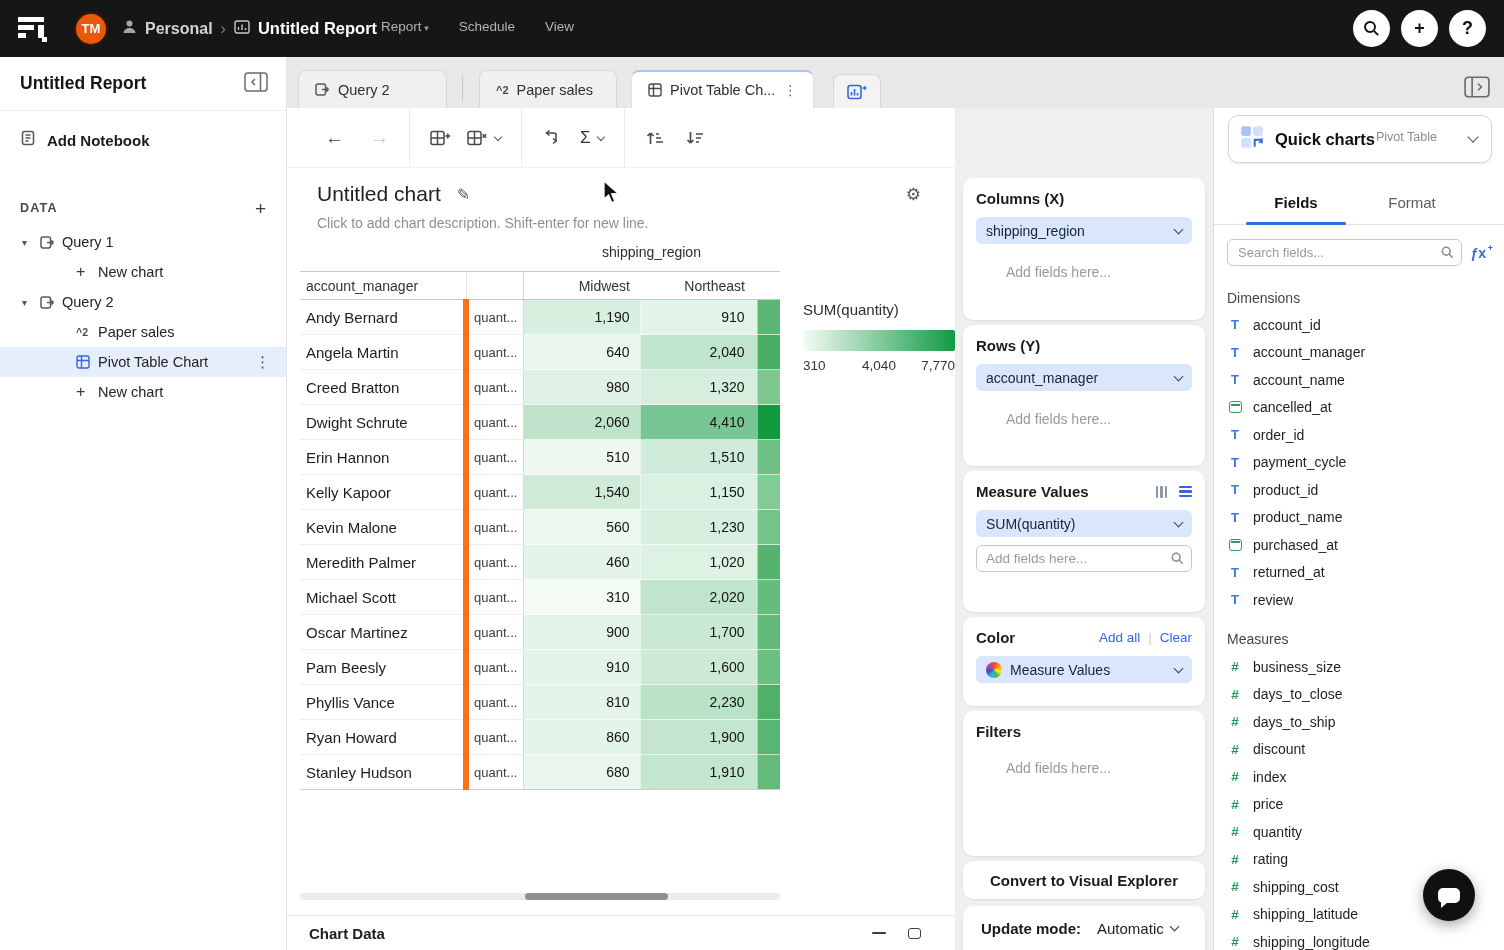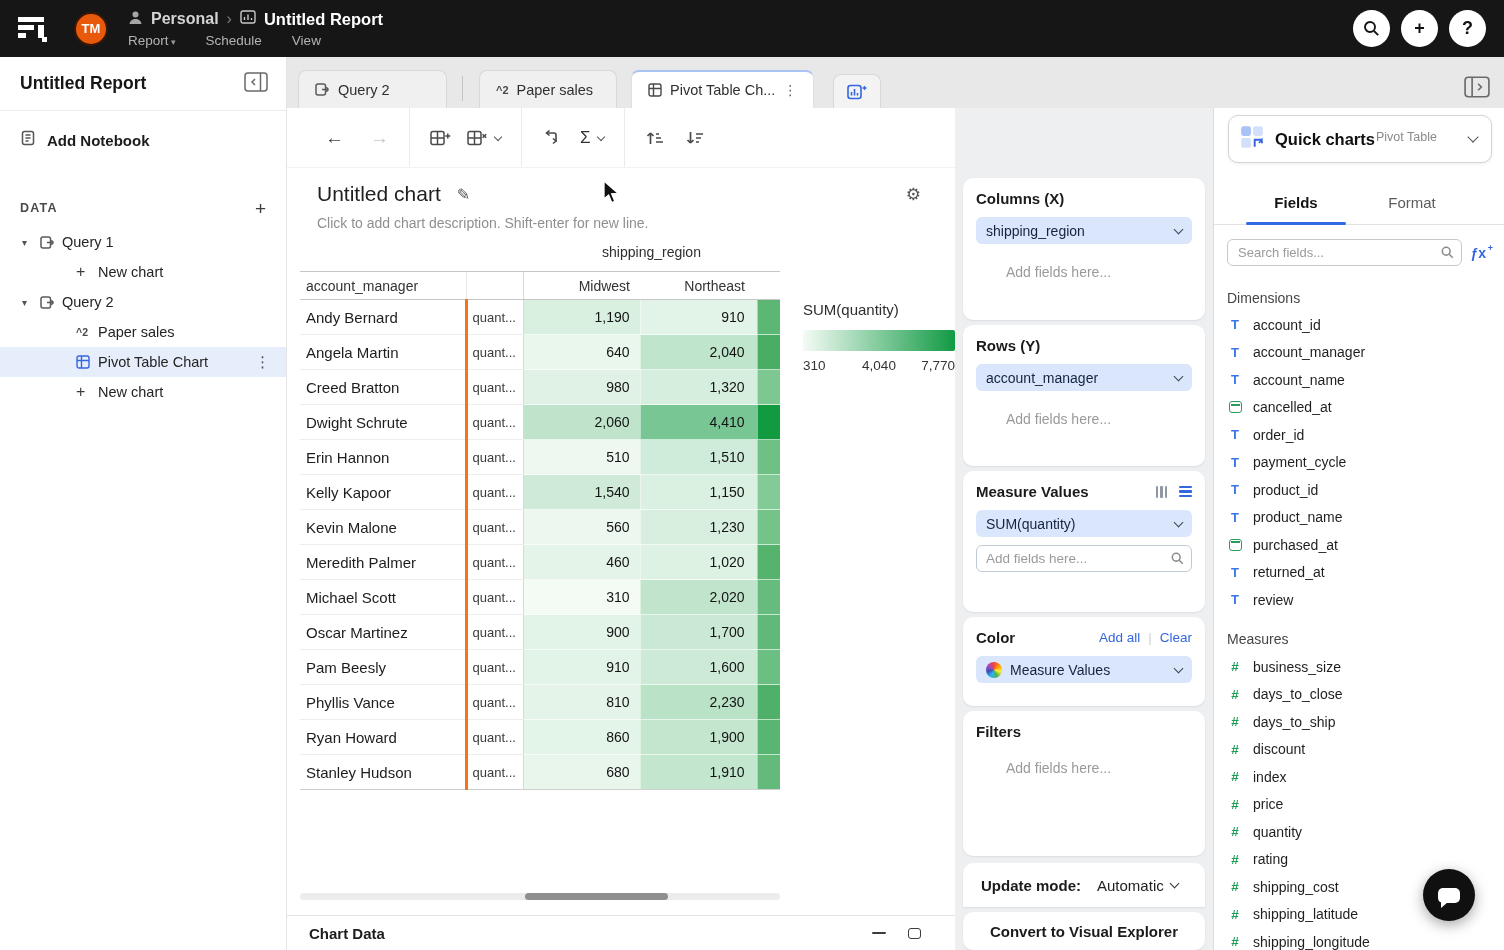--- a/index.html
+++ b/index.html
@@ -5,21 +5,21 @@
   *{margin:0;padding:0;box-sizing:border-box}
   html,body{width:1504px;height:950px;overflow:hidden;background:#fff;
     font-family:"Liberation Sans",sans-serif;color:#1d1d1d}
   #app{position:relative;width:1504px;height:950px;overflow:hidden}
 
   
   .topbar{position:absolute;top:0;left:0;right:0;height:57px;background:#161616;display:flex;align-items:center}
   .logo{margin-left:18px;display:flex;align-items:center}
   .avatar{width:34px;height:34px;border-radius:50%;background:#e8590c;color:#fff;font-size:13px;font-weight:700;
     display:flex;align-items:center;justify-content:center;margin-left:26px;border:2px solid #3a1703}
-  .tb-main{margin-left:20px;display:flex;flex-direction:column;gap:4px}
+  .tb-main{margin-left:14px;display:flex;flex-direction:row;gap:4px}
   .tb-row1{display:flex;align-items:center;gap:8px}
   .tb-workspace{color:#d4d4d4;font-size:16px;font-weight:700}
   .tb-sep{color:#7d7d7d;font-size:16px}
   .tb-report{color:#fff;font-size:16.5px;font-weight:700}
   .tb-row2{display:flex;gap:30px}
   .tb-menu{color:#b3b3b3;font-size:13.5px;cursor:default}
   .tb-menu.has-caret::after{content:" ▾";font-size:9px;color:#9a9a9a}
   .tb-right{margin-left:auto;display:flex;gap:11px;margin-right:18px}
   .tb-circle{width:37px;height:37px;border-radius:50%;background:#fff;color:#111;display:flex;align-items:center;
     justify-content:center;font-size:18px;font-weight:700}
@@ -88,21 +88,21 @@
 
   .pivot-wrap{position:relative;margin:13px 0 0 13px;width:655px;height:550px;flex-shrink:0}
   .col-dim-label{position:absolute;top:0;left:223px;width:257px;text-align:center;font-size:14px;color:#2e2e2e}
   table.pivot{border-collapse:collapse;table-layout:fixed;width:480px;margin-top:27px}
   .pivot th{height:28px;font-weight:400;font-size:14px;color:#333;border-top:1px solid #c6c6c6;border-bottom:1px solid #c6c6c6}
   .pivot th.h-name{text-align:left;padding-left:6px}
   .pivot th.h-mw{text-align:right;padding-right:10px}
   .pivot th.h-ne{text-align:right;padding-right:12px}
   .pivot td{height:35px}
   .pivot .c-name{font-size:15px;color:#1d1d1d;padding-left:6px;border-bottom:1px solid #ededed}
-  .pivot .c-measure{font-size:13px;color:#3c3c3c;border-bottom:1px solid #ededed;border-left:3px solid #f97316;padding-left:5px}
+  .pivot .c-measure{font-size:13px;color:#3c3c3c;border-bottom:1px solid #ededed;border-left:6px solid #f97316;padding-left:5px}
   .pivot th:nth-child(2){border-left:1px solid #e6e6e6}
   .pivot th:nth-child(3),.pivot .cell-mw{border-left:1px solid #d8d8d8}
   .pivot .c-val{font-size:14px;color:#141414;text-align:right;padding-right:10px;
     border-bottom:1px solid rgba(255,255,255,.65)}
   .pivot .cell-ne{padding-right:12px;border-left:1px solid rgba(255,255,255,.45)}
   .pivot .cell-partial{border-left:1px solid rgba(255,255,255,.45);border-bottom:1px solid rgba(255,255,255,.65)}
   .pivot tr:last-child td{border-bottom:1px solid #cfcfcf}
   .legend{position:absolute;left:503px;top:57px;width:152px}
   .legend-title{font-size:15px;color:#2e2e2e}
   .legend-bar{margin-top:12px;height:21px;border-radius:2px;background:linear-gradient(90deg,rgb(244,251,245),rgb(17,154,68))}
@@ -656,29 +656,29 @@
         <span>Measure Values</span>
         <span class="chev-d"></span>
       </div>
     </div>
 
     <div class="card card-filters">
       <div class="card-title">Filters</div>
       <div class="drop-hint">Add fields here...</div>
     </div>
 
+    <div class="card card-convert">Convert to Visual Explorer</div>
+
     <div class="card card-update">
       <span class="update-label">Update mode:</span>
       <span class="update-value">
         <span>Automatic</span>
         <span class="chev-u"></span>
       </span>
     </div>
-
-    <div class="card card-convert">Convert to Visual Explorer</div>
   </div>
 
   <div class="fields-col">
     <div class="qc-card">
       <span><svg width="26" height="26" viewBox="0 0 24 24">
             <rect x="2" y="2" width="9" height="9" rx="2" fill="#a9c3f7"></rect>
             <rect x="13" y="2" width="9" height="9" rx="2" fill="#d3e0fb"></rect>
             <rect x="2" y="13" width="9" height="9" rx="2" fill="#d3e0fb"></rect>
             <path d="M14.5 21v-6.5H21" stroke="#3566e0" stroke-width="1.8" fill="none"></path>
             <path d="M18.5 17.5L21 14.5l.3 3.4" stroke="#3566e0" stroke-width="1.6" fill="none"></path>

